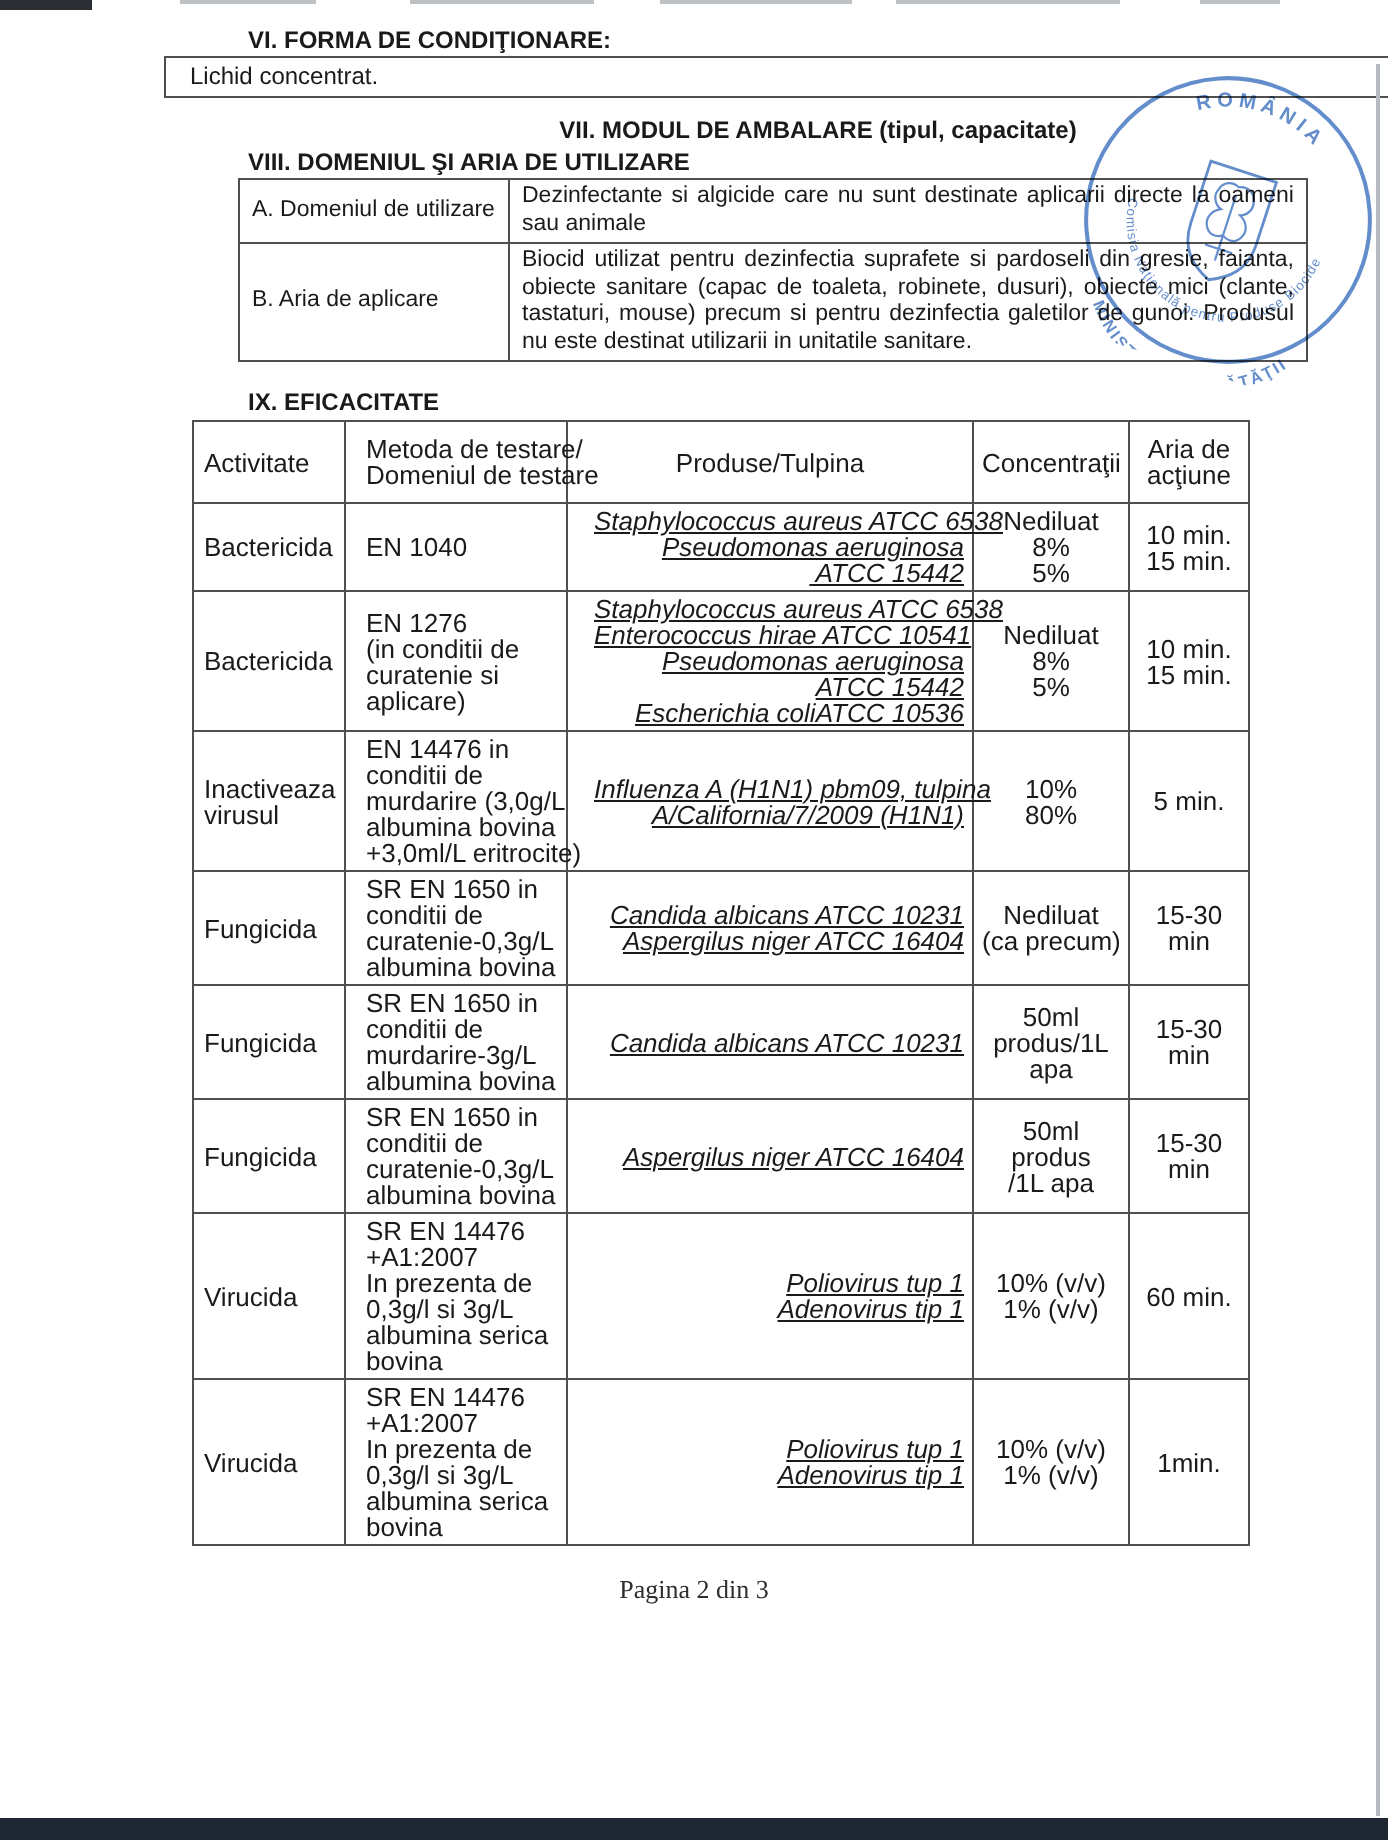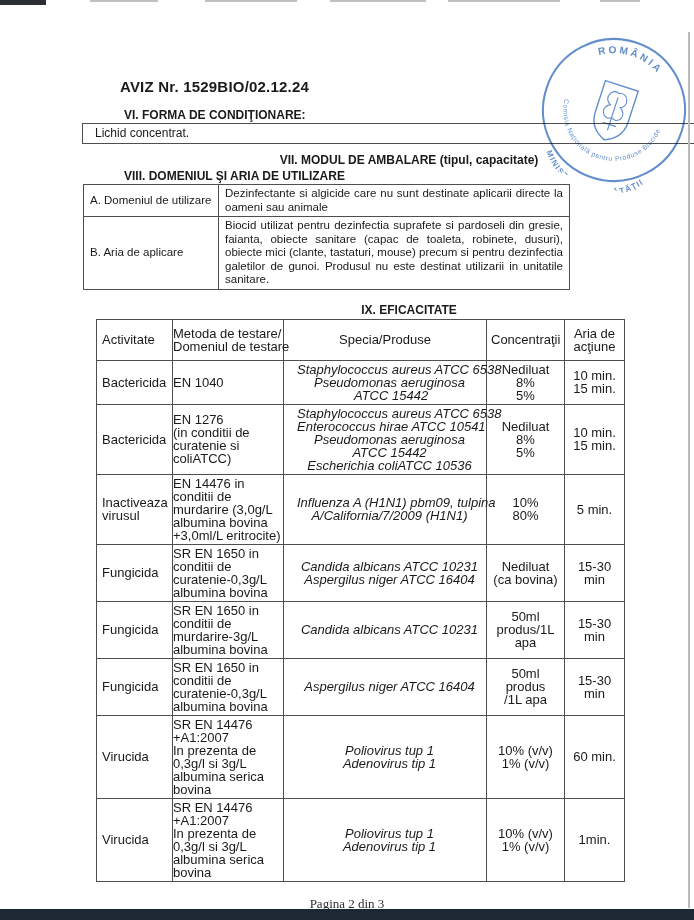--- a/index.html
+++ b/index.html
@@ -12,91 +12,90 @@
   .doc{position:absolute;left:0;top:0;width:694px;}
   .aviz-title{margin:78px 0 0 120px;font-size:15px;font-weight:bold;letter-spacing:.2px;}
   .sec-heading{margin:13px 0 1px 124px;font-size:12px;font-weight:bold;}
   .value-box{
     margin-left:82px;width:632px;box-sizing:border-box;
     border:1px solid #4f4f4f;padding:2px 8px 3px 12px;
     font-size:12px;white-space:pre;overflow:hidden;
   }
   
   table{border-collapse:collapse;}
-  .t8{margin-left:83px;width:487px;table-layout:fixed;font-size:11.5px;}
+  .t8{margin-left:119px;width:535px;table-layout:fixed;font-size:11.5px;}
   .t8 td{border:1px solid #4f4f4f;vertical-align:middle;padding:2px 6px;line-height:13.5px;}
   .t8 .lbl{width:122px;white-space:nowrap;padding-left:6px;}
   .t8 .txt{text-align:justify;}
   
   .t9{margin-left:96px;width:528px;table-layout:fixed;font-size:13px;margin-top:2px;}
   .t9 th,.t9 td{border:1px solid #4f4f4f;vertical-align:middle;padding:2px 4px;font-weight:normal;}
   .t9 .cl{line-height:13px;white-space:pre;}
   .t9 th{height:36px;}
   .t9 .c0{text-align:left;padding-left:5px;}
-  .t9 .c1{text-align:left;padding-left:0;}
-  .t9 td.c2{text-align:center;padding-left:13px;}
+  .t9 .c1{text-align:left;padding-left:10px;}
+  .t9 td.c2{text-align:right;padding-left:13px;text-decoration:underline;}
   .t9 td.c2 .cl{font-style:italic;}
   .t9 th.c2,.t9 .c3,.t9 .c4{text-align:center;}
   .footer{margin-top:14px;width:694px;text-align:center;
     font-family:"Liberation Serif", serif;font-size:13px;color:#2e2e2e;}
   
   .stamp{position:absolute;left:538px;top:34px;width:152px;height:152px;
     transform:rotate(18deg);opacity:.88;mix-blend-mode:multiply;pointer-events:none;}
   
   .edge-right{position:absolute;top:32px;left:688px;width:2px;height:876px;background:#b7bbbf;}
   .strip-bottom{position:absolute;left:0;top:909px;width:694px;height:11px;background:#1e2833;}
   .dash{position:absolute;top:0;height:2px;background:#9aa0a4;opacity:.65;}
   .dash.dark{height:5px;background:#2b2f33;opacity:1;}
 </style>
 </head>
 <body>
 
 <div class="doc">
 
-  <div class="aviz-title">AVIZ Nr. 1529BIO/02.12.24</div>
 
   <div class="sec-heading">VI. FORMA DE CONDIŢIONARE:</div>
   <div class="value-box">Lichid concentrat.</div>
 
   <div class="sec-heading" style="margin-top:9px;text-align:center;">VII. MODUL DE AMBALARE (tipul, capacitate)</div>
 
   <div class="sec-heading" style="margin-top:2px;">VIII. DOMENIUL ŞI ARIA DE UTILIZARE</div>
   <table class="t8">
     <tbody>
         <tr>
       <td class="lbl">A. Domeniul de utilizare</td>
       <td class="txt">Dezinfectante si algicide care nu sunt destinate aplicarii directe la oameni sau animale</td>
     </tr>
     <tr>
       <td class="lbl">B. Aria de aplicare</td>
       <td class="txt">Biocid utilizat pentru dezinfectia suprafete si pardoseli din gresie, faianta, obiecte sanitare (capac de toaleta, robinete, dusuri), obiecte mici (clante, tastaturi, mouse) precum si pentru dezinfectia galetilor de gunoi. Produsul nu este destinat utilizarii in unitatile sanitare.</td>
     </tr>
   </tbody>
     </table>
 
-  <div class="sec-heading" style="text-align:center;">IX. EFICACITATE</div>
+  <div class="sec-heading" style="">IX. EFICACITATE</div>
   <table class="t9">
     <colgroup>
       <col style="width:76px">
         <col style="width:111px">
         <col style="width:203px">
         <col style="width:78px">
         <col style="width:60px">
     </colgroup>
     <tbody>
         <tr>
           <th class="c0">
             <div class="cl">Activitate</div>
           </th>
           <th class="c1">
             <div class="cl">Metoda de testare/</div>
             <div class="cl">Domeniul de testare</div>
           </th>
           <th class="c2">
-            <div class="cl">Specia/Produse</div>
+            <div class="cl">Produse/Tulpina</div>
           </th>
           <th class="c3">
             <div class="cl">Concentraţii</div>
           </th>
           <th class="c4">
             <div class="cl">Aria de</div>
             <div class="cl">acţiune</div>
           </th>
         </tr>
         <tr>
@@ -122,21 +121,21 @@
           </td>
         </tr>
         <tr>
           <td class="c0">
             <div class="cl">Bactericida</div>
           </td>
           <td class="c1">
             <div class="cl">EN 1276</div>
             <div class="cl">(in conditii de</div>
             <div class="cl">curatenie si</div>
-            <div class="cl">coliATCC)</div>
+            <div class="cl">aplicare)</div>
           </td>
           <td class="c2">
             <div class="cl">Staphylococcus aureus ATCC 6538</div>
             <div class="cl">Enterococcus hirae ATCC 10541</div>
             <div class="cl">Pseudomonas aeruginosa</div>
             <div class="cl">ATCC 15442</div>
             <div class="cl">Escherichia coliATCC 10536</div>
           </td>
           <td class="c3">
             <div class="cl">Nediluat</div>
@@ -181,21 +180,21 @@
             <div class="cl">conditii de</div>
             <div class="cl">curatenie-0,3g/L</div>
             <div class="cl">albumina bovina</div>
           </td>
           <td class="c2">
             <div class="cl">Candida albicans ATCC 10231</div>
             <div class="cl">Aspergilus niger ATCC 16404</div>
           </td>
           <td class="c3">
             <div class="cl">Nediluat</div>
-            <div class="cl">(ca bovina)</div>
+            <div class="cl">(ca precum)</div>
           </td>
           <td class="c4">
             <div class="cl">15-30</div>
             <div class="cl">min</div>
           </td>
         </tr>
         <tr>
           <td class="c0">
             <div class="cl">Fungicida</div>
           </td>

